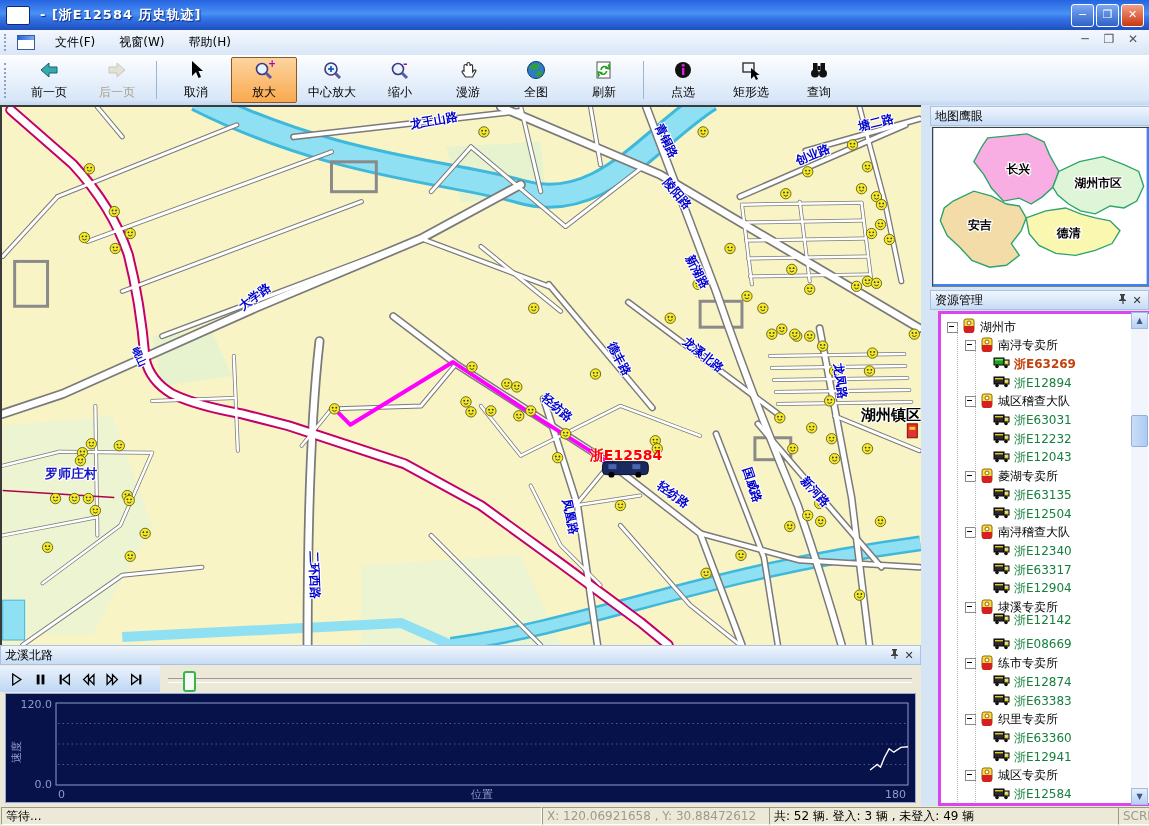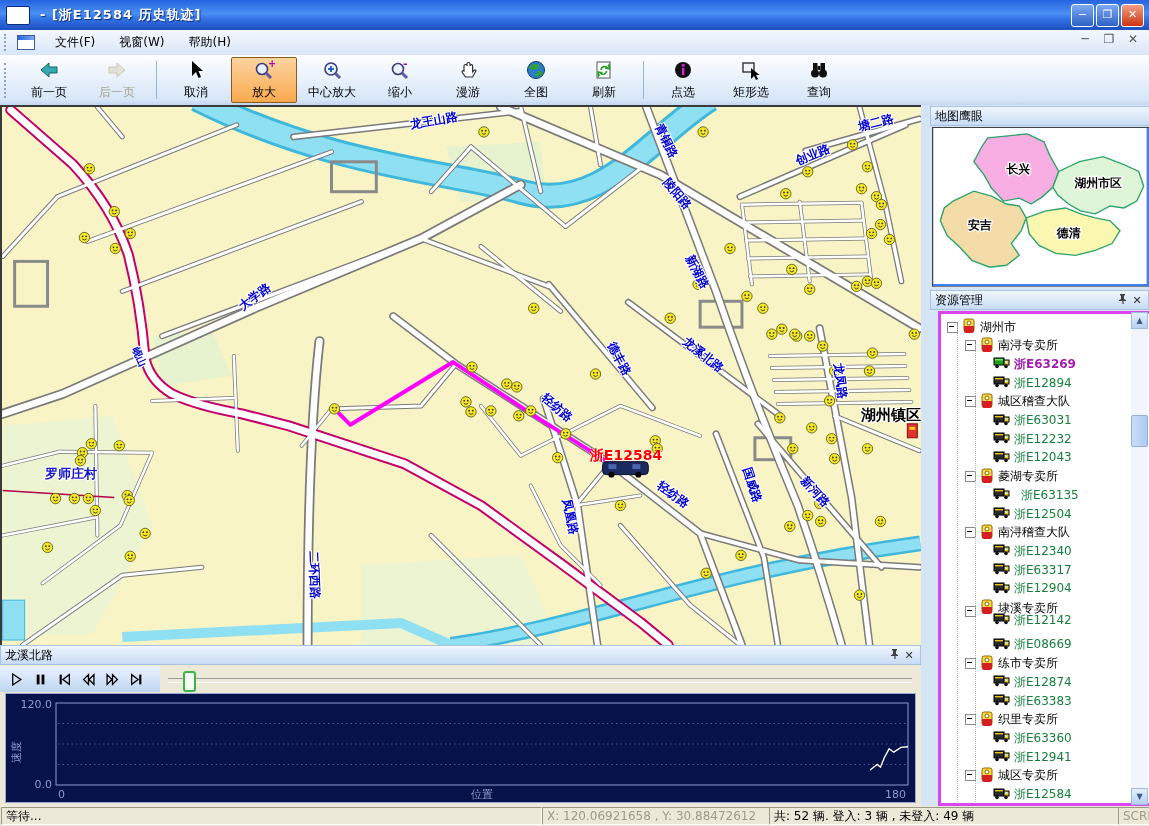--- a/index.html
+++ b/index.html
@@ -58,21 +58,21 @@
     border:1px solid #808080;border-top-color:#404040;border-left-color:#404040;}
   #eagle-box svg{display:block;}
   .eagle-label{font-weight:bold;font-size:12px;fill:#000;paint-order:stroke;stroke:#fff;stroke-width:2.5px;}
   #tree{position:absolute;left:930px;top:311px;width:219px;height:495px;background:#fff;
     border:3px solid #d946ef;box-sizing:border-box;overflow:hidden;font-size:12px;margin-left:8px;}
   .tree-row{position:absolute;height:18px;display:flex;align-items:center;white-space:nowrap;}
   .tree-box{width:9px;height:9px;border:1px solid #888;background:#fff;position:relative;margin-right:4px;flex:none;}
   .tree-box:after{content:"";position:absolute;left:1px;top:3px;width:5px;height:1px;background:#000;}
   .tree-label{margin-left:4px;}
   .veh-label{color:#15803d;margin-left:4px;}
-  .veh-label.online{color:#a21caf;font-weight:bold;}
+  .veh-label.online{color:#c2410c;font-weight:bold;}
   .guide{position:absolute;border-left:1px dotted #B8B8B8;width:0;}
   
   #tree-scroll{position:absolute;left:1131px;top:312px;width:17px;height:493px;background:#F2F6FC;}
   .sb-btn{position:absolute;left:0;width:17px;height:17px;background:linear-gradient(180deg,#E7F0FB,#B8D0F0);
     border:1px solid #9EBCE4;box-sizing:border-box;text-align:center;font-size:8px;color:#3A5A90;line-height:15px;}
   #sb-thumb{position:absolute;left:0;top:103px;width:17px;height:32px;border:1px solid #8FB0DC;box-sizing:border-box;
     background:linear-gradient(90deg,#CBDEF7,#AACBF2);border-radius:2px;}
   
   #playback{position:absolute;left:0;top:645px;width:921px;height:161px;background:#ECE9D8;}
   #pb-header{left:0;top:0;width:921px;}
@@ -1001,21 +1001,21 @@
     </div>
     <div class="tree-row" style="left: 24px; top: 153.6px;">
       <span class="tree-box"></span>
       <span><svg width="14" height="15" viewBox="0 0 14 15">
           <rect x="2" y="1" width="10" height="13" rx="2" fill="#FFD94A" stroke="#8A6A00"></rect>
           <path d="M2 8 h10 v5 a2 2 0 0 1-2 2 h-6 a2 2 0 0 1-2-2 Z" fill="#D42020"></path>
           <circle cx="7" cy="5" r="2" fill="#fff" stroke="#8A6A00"></circle>
         </svg></span>
       <span class="tree-label">菱湖专卖所</span>
     </div>
-    <div class="tree-row" style="left: 52px; top: 172.3px; gap: 7px;">
+    <div class="tree-row" style="left: 52px; top: 172.3px;">
       <span><svg width="17" height="13" viewBox="0 0 17 13">
           <rect x="1" y="2" width="10" height="7" fill="#2A2A2A" stroke="#000"></rect>
           <rect x="11" y="4" width="5" height="5" fill="#E8C820" stroke="#000"></rect>
           <rect x="12" y="5" width="2.4" height="2" fill="#BFE6F5"></rect>
           <circle cx="4" cy="10.5" r="1.8" fill="#111"></circle>
           <circle cx="13" cy="10.5" r="1.8" fill="#111"></circle>
           <rect x="2" y="3" width="8" height="1.4" fill="#E8C820"></rect>
         </svg></span>
       <span class="veh-label">浙E63135</span>
     </div>
@@ -1065,21 +1065,21 @@
       <span><svg width="17" height="13" viewBox="0 0 17 13">
           <rect x="1" y="2" width="10" height="7" fill="#2A2A2A" stroke="#000"></rect>
           <rect x="11" y="4" width="5" height="5" fill="#E8C820" stroke="#000"></rect>
           <rect x="12" y="5" width="2.4" height="2" fill="#BFE6F5"></rect>
           <circle cx="4" cy="10.5" r="1.8" fill="#111"></circle>
           <circle cx="13" cy="10.5" r="1.8" fill="#111"></circle>
           <rect x="2" y="3" width="8" height="1.4" fill="#E8C820"></rect>
         </svg></span>
       <span class="veh-label">浙E12904</span>
     </div>
-    <div class="tree-row" style="left: 24px; top: 284.5px; align-items: flex-end;">
+    <div class="tree-row" style="left: 24px; top: 284.5px;">
       <span class="tree-box"></span>
       <span><svg width="14" height="15" viewBox="0 0 14 15">
           <rect x="2" y="1" width="10" height="13" rx="2" fill="#FFD94A" stroke="#8A6A00"></rect>
           <path d="M2 8 h10 v5 a2 2 0 0 1-2 2 h-6 a2 2 0 0 1-2-2 Z" fill="#D42020"></path>
           <circle cx="7" cy="5" r="2" fill="#fff" stroke="#8A6A00"></circle>
         </svg></span>
       <span class="tree-label">埭溪专卖所</span>
     </div>
     <div class="tree-row" style="left: 52px; top: 297px;">
       <span><svg width="17" height="13" viewBox="0 0 17 13">

